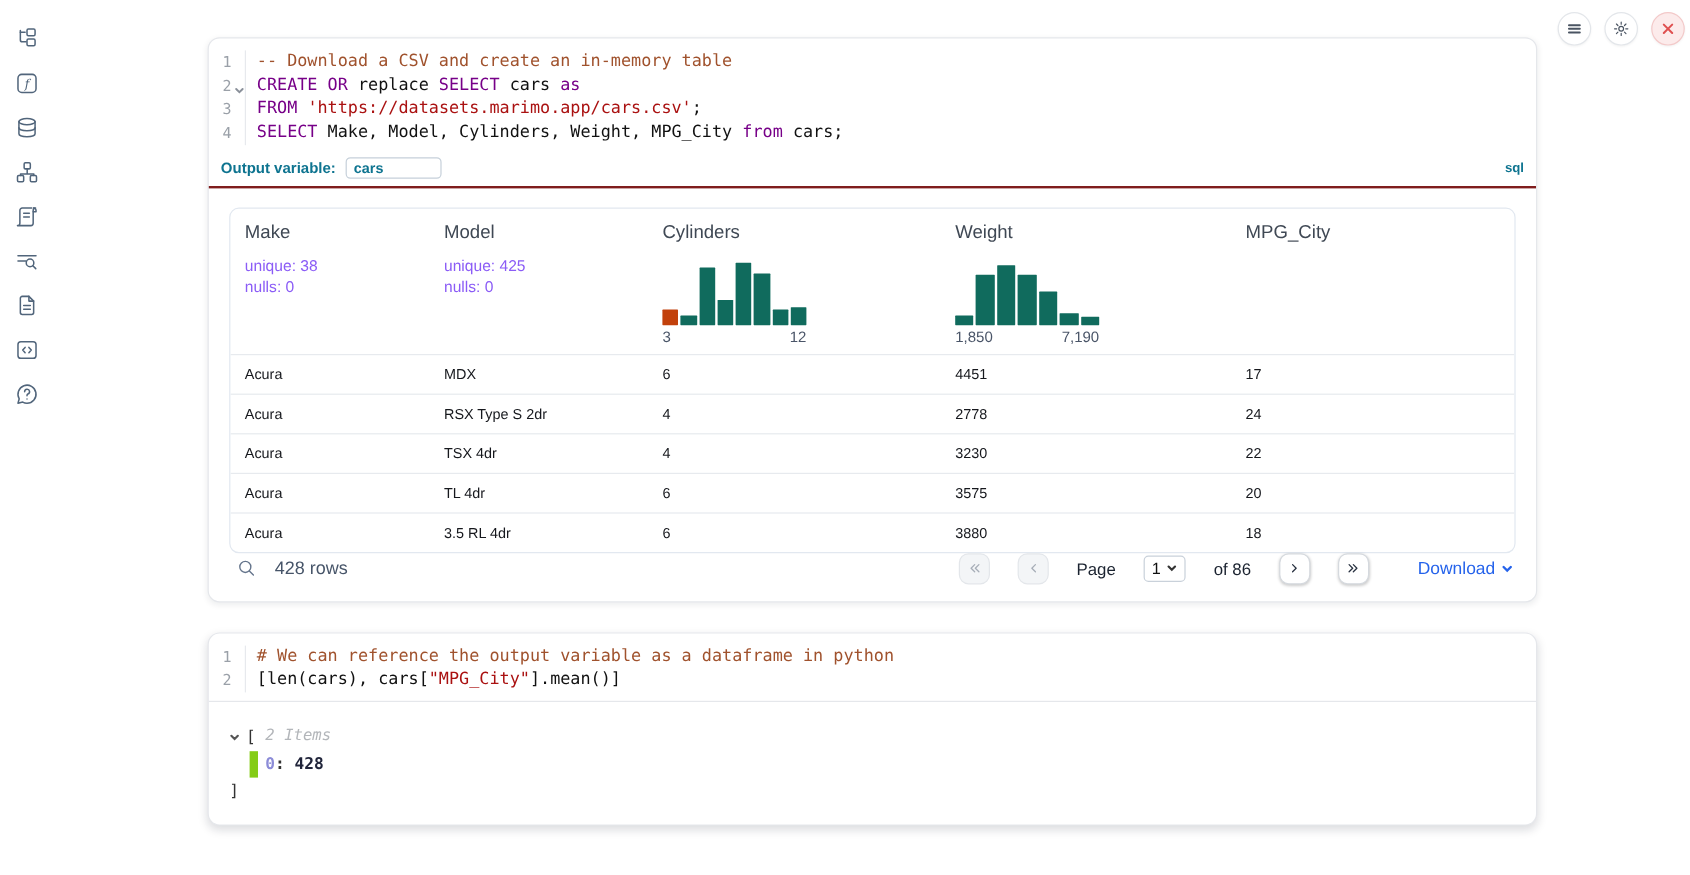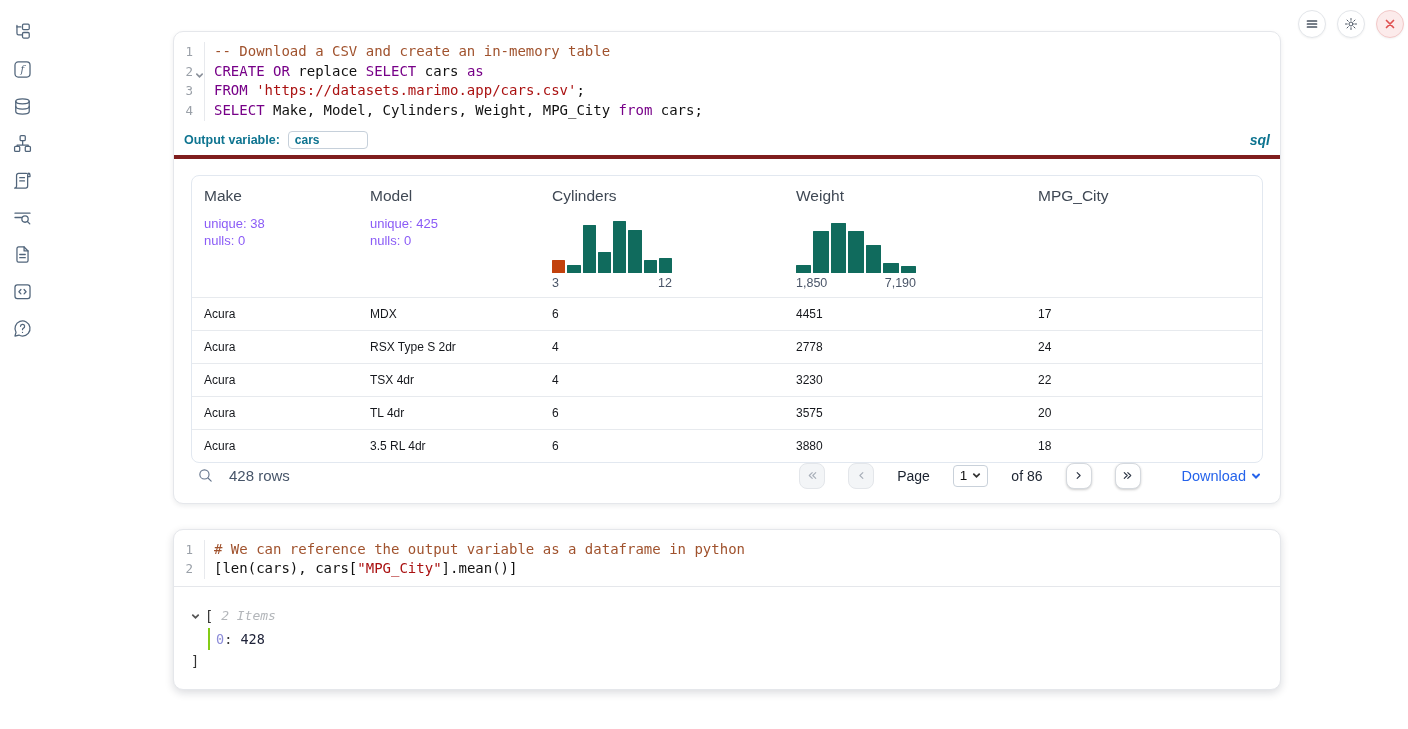--- a/index.html
+++ b/index.html
@@ -40,27 +40,27 @@
   .fold svg { width:9px; height:9px; stroke:#8a909a; fill:none; stroke-width:1.8; stroke-linecap:round; }
   .code-col { padding-left:9px; }
   .code-line { height:19.7px; line-height:19.7px; white-space:pre; font-size:14px; color:#111; }
   .tk-com { color:#a0522d; }
   .tk-kw  { color:#770088; }
   .tk-str { color:#aa1111;text-align:center; }
   .tk-plain { color:#111; }
 
   
   .sql-meta { display:flex; align-items:center; justify-content:space-between;
-    padding:3px 10px 6px; border-bottom:4px solid #7f1d1d; }
+    padding:3px 10px 6px; border-bottom:2px solid #7f1d1d; }
   .sql-meta-left { display:flex; align-items:center; gap:8px; }
   .outvar-label { font-size:12.5px; font-weight:700; color:#0e7490; }
   .outvar-input { width:80px; height:18px; border:1px solid #c6d0da; border-radius:4px;
     font-family:"Liberation Sans",sans-serif; font-size:12px; font-weight:700;
     color:#0e7490; padding:0 6px; outline:none; }
-  .lang-badge { font-size:14px; font-weight:600; color:#0e7490;font-style:italic; }
+  .lang-badge { font-size:11px; font-weight:600; color:#0e7490; }
 
   
   .output-region { padding:16px 17px 12px; }
   .dtable { border:1px solid #e2e8f0; border-radius:8px; overflow:hidden; }
   .thead, .tr { display:grid; grid-template-columns:166px 182px 244px 242px 1fr; }
   .th { padding:11px 12px 7px; cursor:pointer; }
   .th-label { font-size:15.5px; color:#3f4854; }
   .th-sub { margin-top:10px; font-size:13px; color:#8b5cf6; line-height:17px; }
   .hist { margin-top:8px; width:120px; }
   .hist-bars { display:flex; align-items:flex-end; height:60px; gap:2px; }
@@ -93,21 +93,21 @@
     margin-left:18px; cursor:pointer; font-weight:500; }
   .download svg { width:10px; height:10px; stroke:#2563eb; fill:none; stroke-width:2; stroke-linecap:round; }
 
   
   .py-output { padding:18px 17px 16px; font-family:"DejaVu Sans Mono", monospace;
     font-size:13.5px; line-height:22.5px; color:#333; }
   .tree-head { display:flex; align-items:center; }
   .tree-chevron { width:14px; display:flex; align-items:center; cursor:pointer; }
   .tree-chevron svg { width:9px; height:9px; stroke:#555; fill:none; stroke-width:2; stroke-linecap:round; }
   .tree-items-label { font-style:italic; color:#b3b6ba; margin-left:8px; font-size:13px; }
-  .tree-children { margin-left:17px; border-left:2px solid #84cc16; padding-left:6px; }
+  .tree-children { margin-left:17px; border-left:7px solid #84cc16; padding-left:6px;font-weight:bold; }
   .tree-key { color:#8c8cd8; }
   .tree-val { color:#20243a; }
   .tree-close { margin-left:0; }
 </style>
 </head>
 <body>
 
 <div class="sidebar">
   <div class="side-btn">
     <svg viewBox="0 0 24 24">

